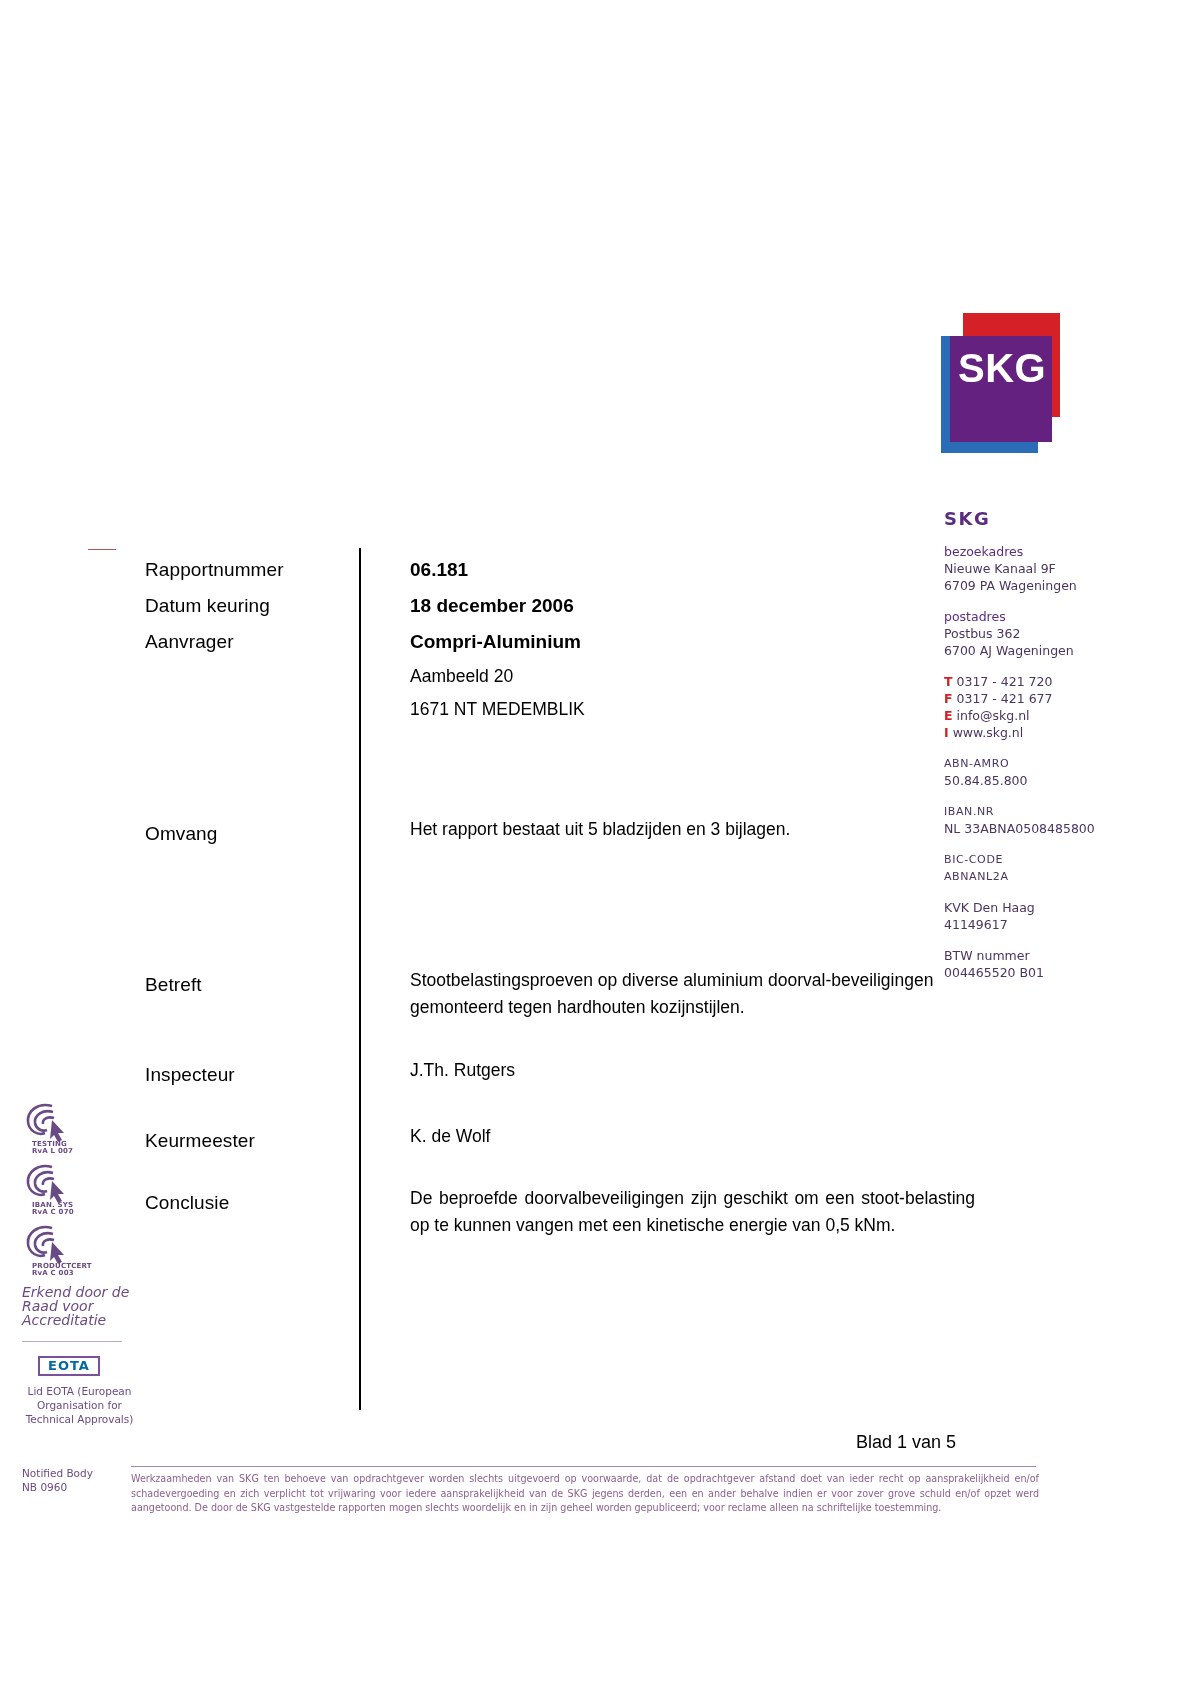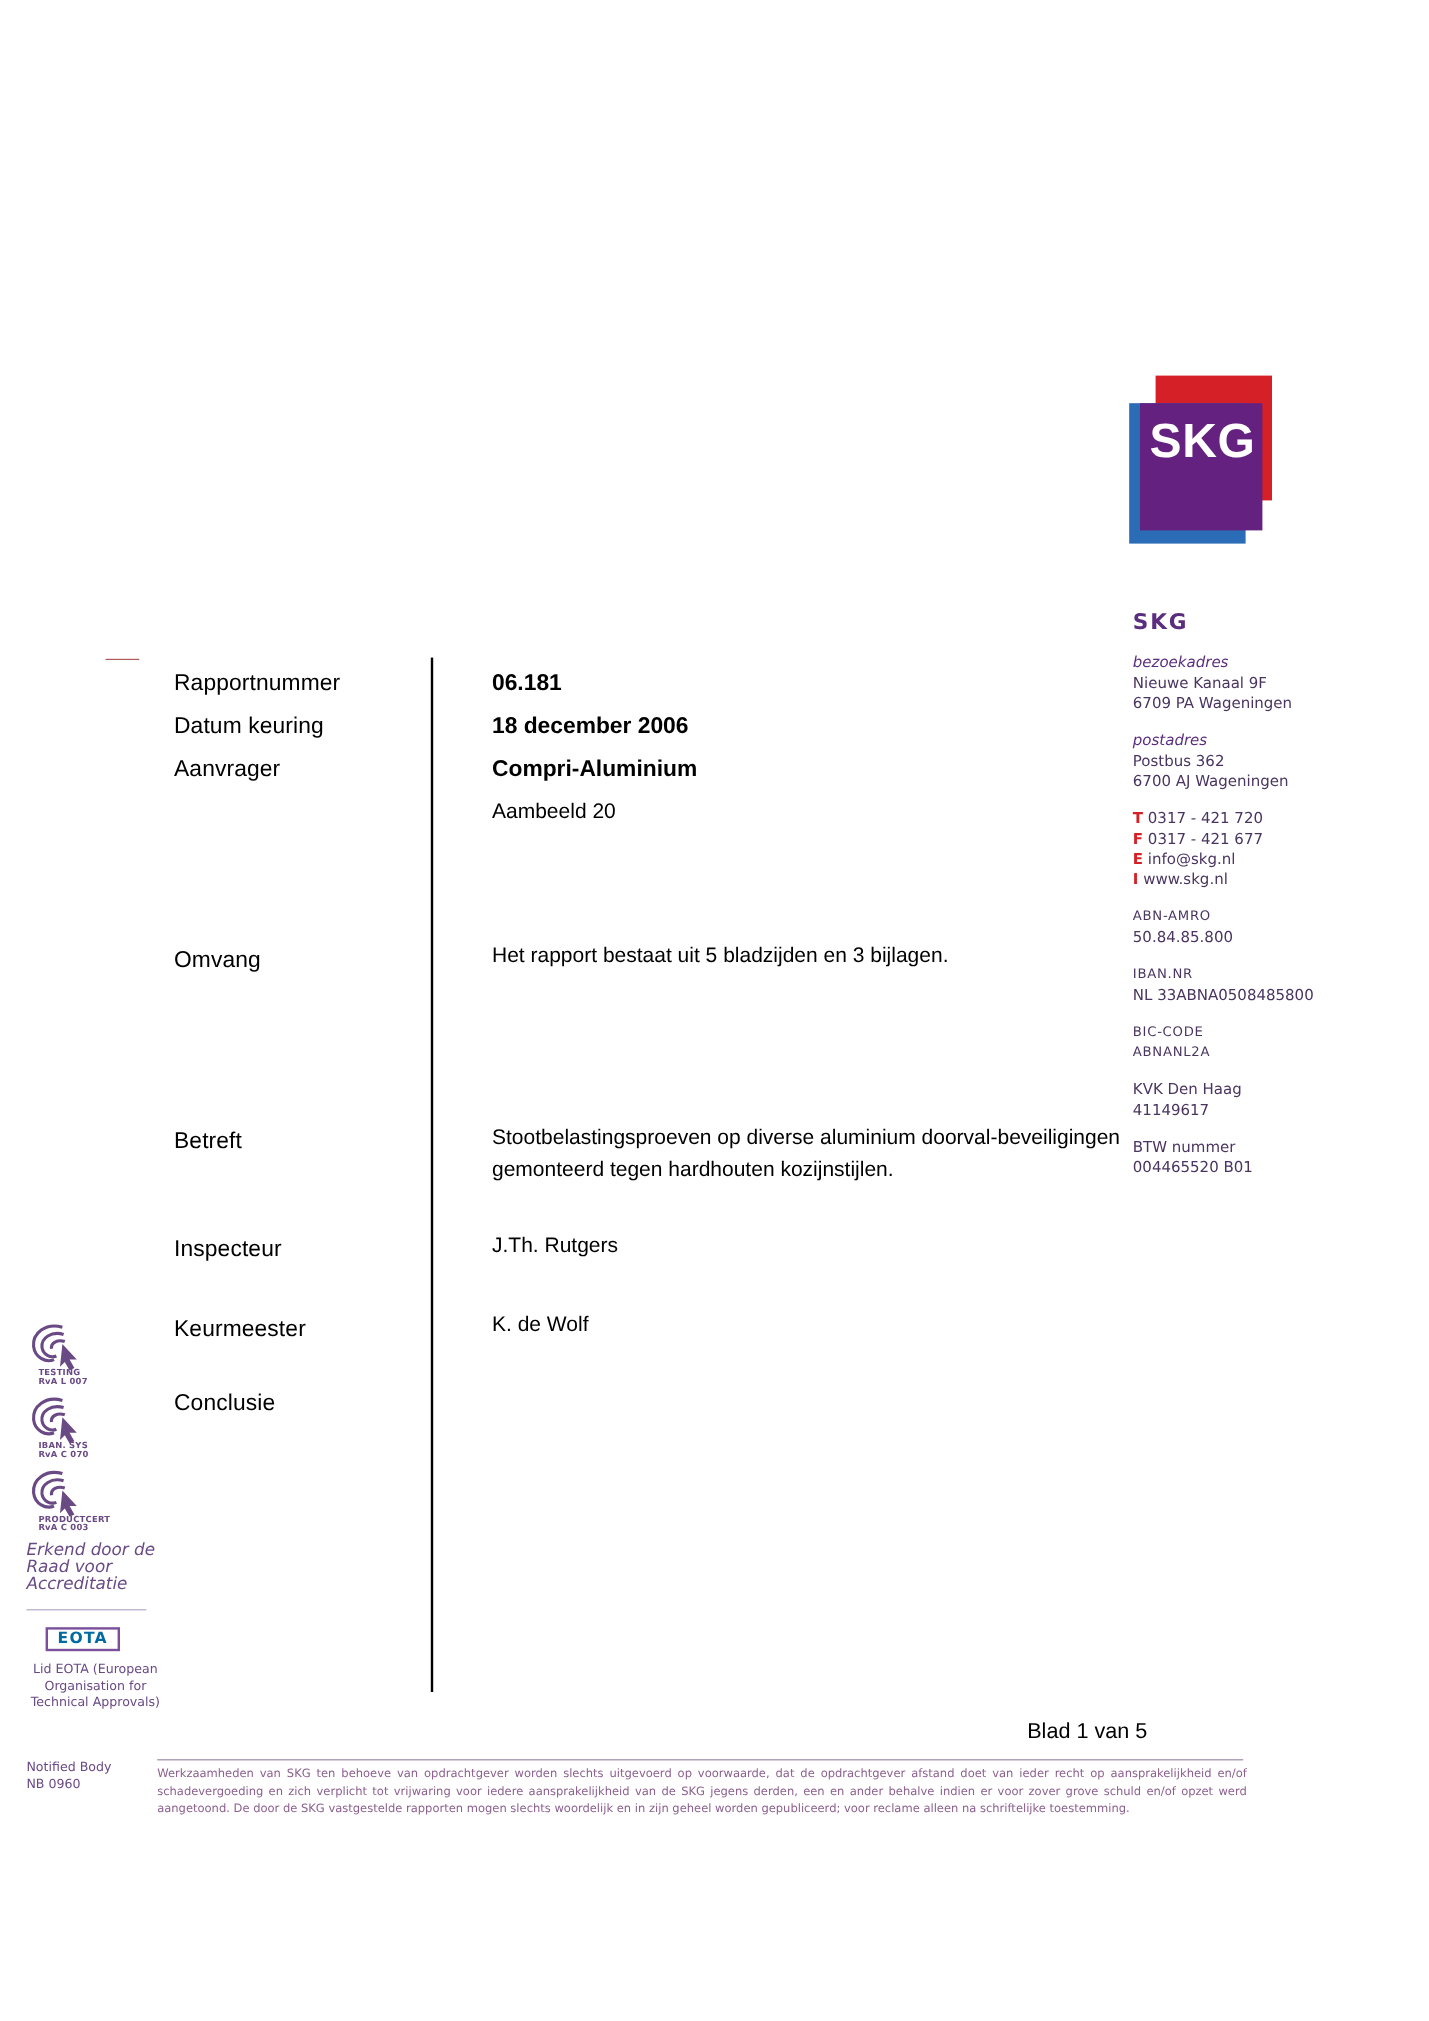--- a/index.html
+++ b/index.html
@@ -66,21 +66,20 @@
   }
   .sb-title {
     font-size: 18px;
     font-weight: bold;
     letter-spacing: 1.5px;
     color: #5b2d7e;
     margin-bottom: 16px;
   }
   .sb-block { margin-bottom: 14px; }
   .sb-label {
-    font-style: italic;
     color: #5b2d7e;
   }
   .sb-line { color: #4a3560; white-space: nowrap; }
   .sb-caps {
     letter-spacing: 0.6px;
     font-size: 11px;
     color: #4a3560;
   }
   .sb-pref {
     color: #d62027;
@@ -321,20 +320,21 @@
     <div class="lbl">Datum keuring</div>
     <div class="val bold">18 december 2006</div>
   </div>
 
 
   <div class="row">
     <div class="lbl">Aanvrager</div>
     <div class="val">
       <div class="val bold">Compri-Aluminium</div>
       <div class="sub-line">Aambeeld 20</div>
+      <div class="sub-line">1671 NT MEDEMBLIK</div>
     </div>
   </div>
 
   <div class="spacer-a"></div>
 
   <div class="row">
     <div class="lbl">Omvang</div>
     <div class="val para">Het rapport bestaat uit 5 bladzijden en 3 bijlagen.</div>
   </div>
 
@@ -356,20 +356,21 @@
 
   <div class="row">
     <div class="lbl">Keurmeester</div>
     <div class="val para">K. de Wolf</div>
   </div>
 
   <div class="spacer-e"></div>
 
   <div class="row">
     <div class="lbl">Conclusie</div>
+    <div class="val just">De beproefde doorvalbeveiligingen zijn geschikt   om een stoot-belasting op te kunnen vangen met een kinetische energie van 0,5 kNm.</div>
   </div>
 
 </div>
 
 <div class="accred">
 
   <div class="rva-item">
     <svg class="rva-mark" viewBox="0 0 46 42">
       <g fill="none" stroke="#6a4a85" stroke-width="2.6">
         <path d="M30 6 C16 2 5 11 6 22 C7 31 16 36 23 33"></path>

